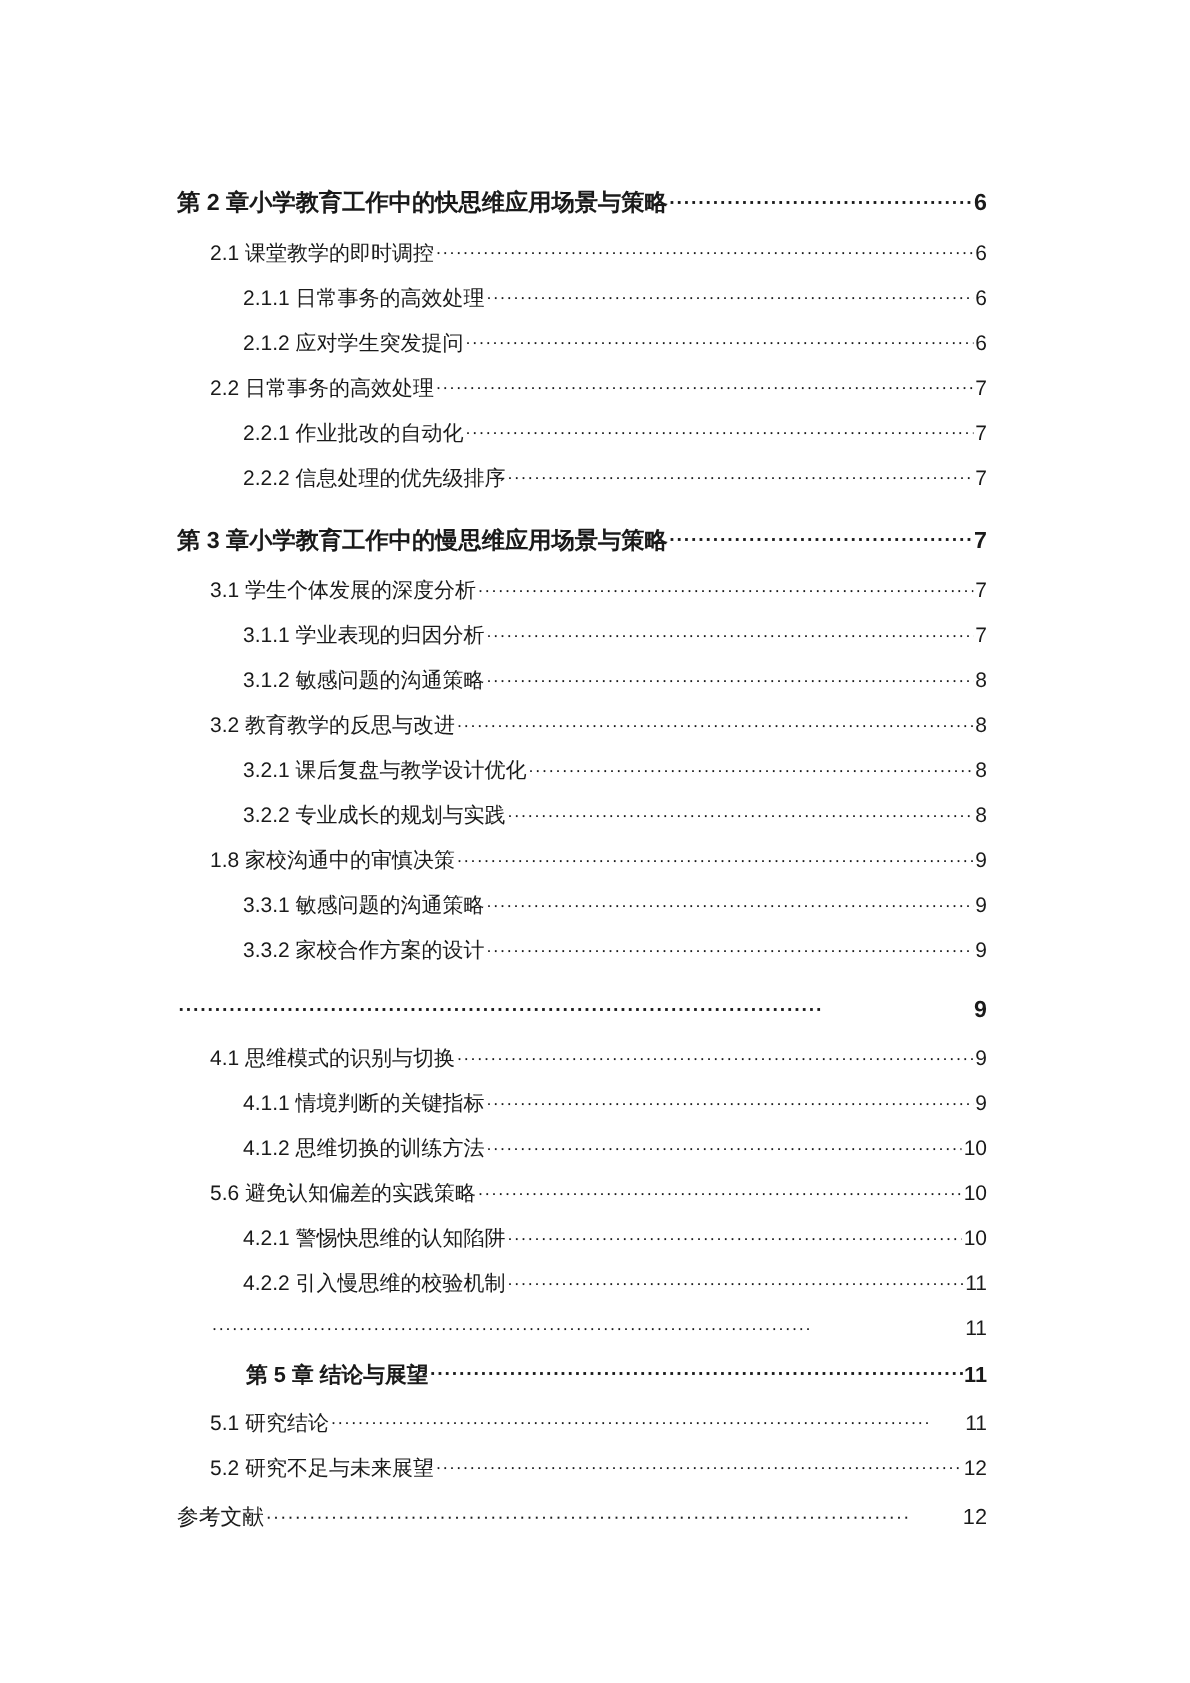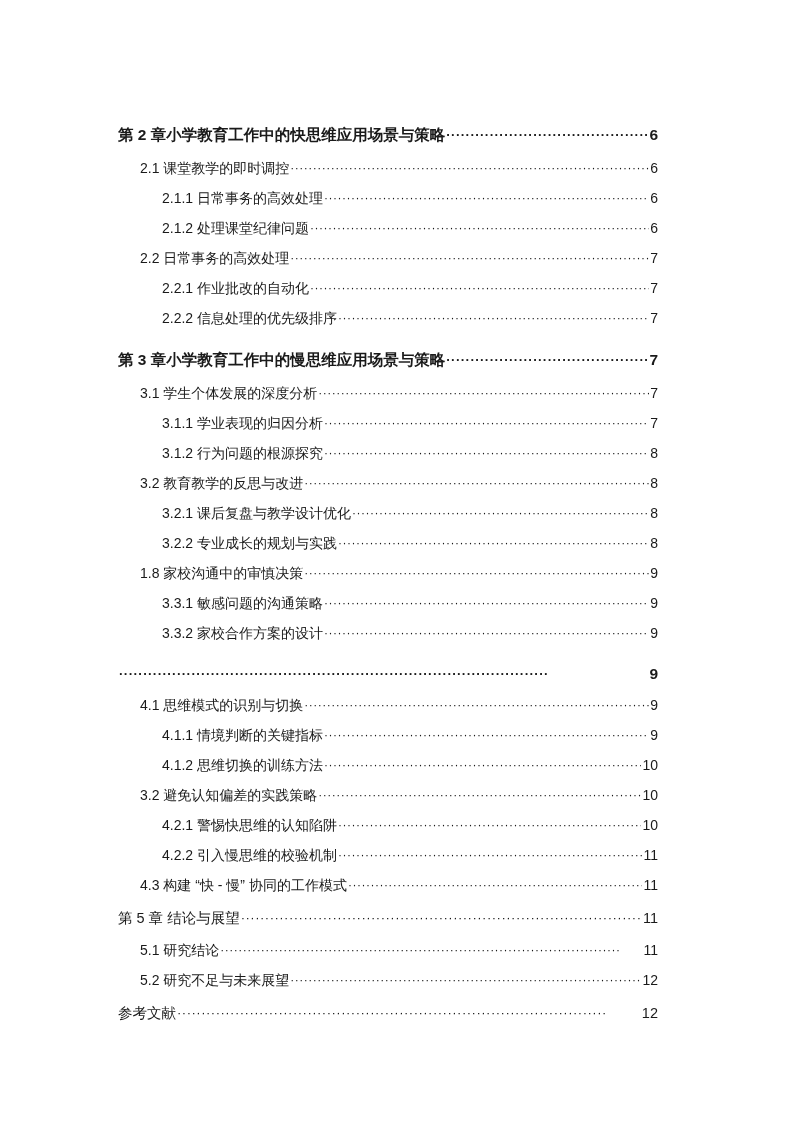--- a/index.html
+++ b/index.html
@@ -88,21 +88,21 @@
         <span class="label">2.1 课堂教学的即时调控</span>
         <span class="leader">·························································································</span>
         <span class="pageno">6</span>
       </div>
       <div class="toc-entry lvl3">
         <span class="label">2.1.1 日常事务的高效处理</span>
         <span class="leader">·························································································</span>
         <span class="pageno">6</span>
       </div>
       <div class="toc-entry lvl3">
-        <span class="label">2.1.2 处理课堂纪律问题</span>
+        <span class="label">2.1.2 应对学生突发提问</span>
         <span class="leader">·························································································</span>
         <span class="pageno">6</span>
       </div>
       <div class="toc-entry lvl2">
         <span class="label">2.2 日常事务的高效处理</span>
         <span class="leader">·························································································</span>
         <span class="pageno">7</span>
       </div>
       <div class="toc-entry lvl3">
         <span class="label">2.2.1 作业批改的自动化</span>
@@ -123,21 +123,21 @@
         <span class="label">3.1 学生个体发展的深度分析</span>
         <span class="leader">·························································································</span>
         <span class="pageno">7</span>
       </div>
       <div class="toc-entry lvl3">
         <span class="label">3.1.1 学业表现的归因分析</span>
         <span class="leader">·························································································</span>
         <span class="pageno">7</span>
       </div>
       <div class="toc-entry lvl3">
-        <span class="label">3.1.2 行为问题的根源探究</span>
+        <span class="label">3.1.2 敏感问题的沟通策略</span>
         <span class="leader">·························································································</span>
         <span class="pageno">8</span>
       </div>
       <div class="toc-entry lvl2">
         <span class="label">3.2 教育教学的反思与改进</span>
         <span class="leader">·························································································</span>
         <span class="pageno">8</span>
       </div>
       <div class="toc-entry lvl3">
         <span class="label">3.2.1 课后复盘与教学设计优化</span>
@@ -177,40 +177,39 @@
         <span class="label">4.1.1 情境判断的关键指标</span>
         <span class="leader">·························································································</span>
         <span class="pageno">9</span>
       </div>
       <div class="toc-entry lvl3">
         <span class="label">4.1.2 思维切换的训练方法</span>
         <span class="leader">·························································································</span>
         <span class="pageno">10</span>
       </div>
       <div class="toc-entry lvl2">
-        <span class="label">3.2 避免认知偏差的实践策略</span>
+        <span class="label">5.6 避免认知偏差的实践策略</span>
         <span class="leader">·························································································</span>
         <span class="pageno">10</span>
       </div>
       <div class="toc-entry lvl3">
         <span class="label">4.2.1 警惕快思维的认知陷阱</span>
         <span class="leader">·························································································</span>
         <span class="pageno">10</span>
       </div>
       <div class="toc-entry lvl3">
         <span class="label">4.2.2 引入慢思维的校验机制</span>
         <span class="leader">·························································································</span>
         <span class="pageno">11</span>
       </div>
       <div class="toc-entry lvl2">
-        <span class="label">4.3 构建 “快 - 慢” 协同的工作模式</span>
-        <span class="leader">·························································································</span>
-        <span class="pageno">11</span>
-      </div>
-      <div class="toc-entry lvl1" style="font-weight: normal; font-size: 14.5px; margin-top: 14px;">
+        <span class="leader">·························································································</span>
+        <span class="pageno">11</span>
+      </div>
+      <div class="toc-entry lvl1" style="font-weight: bold; font-size: 14.5px; margin-top: 14px; margin-left: 46px;">
         <span class="label">第 5 章 结论与展望</span>
         <span class="leader">·························································································</span>
         <span class="pageno">11</span>
       </div>
       <div class="toc-entry lvl2">
         <span class="label">5.1 研究结论</span>
         <span class="leader">·························································································</span>
         <span class="pageno">11</span>
       </div>
       <div class="toc-entry lvl2">

